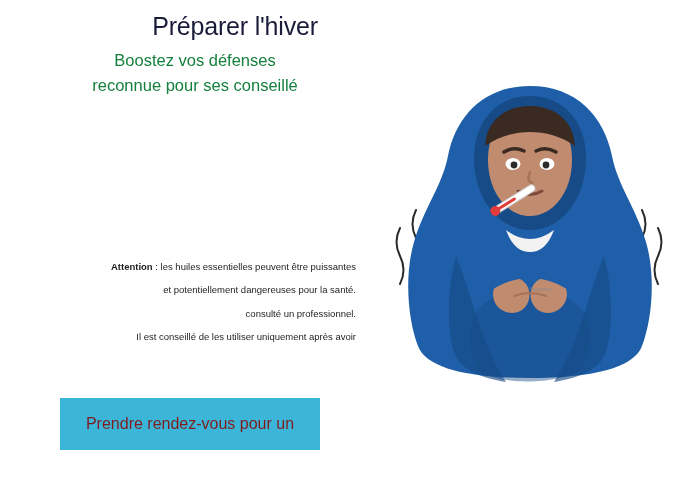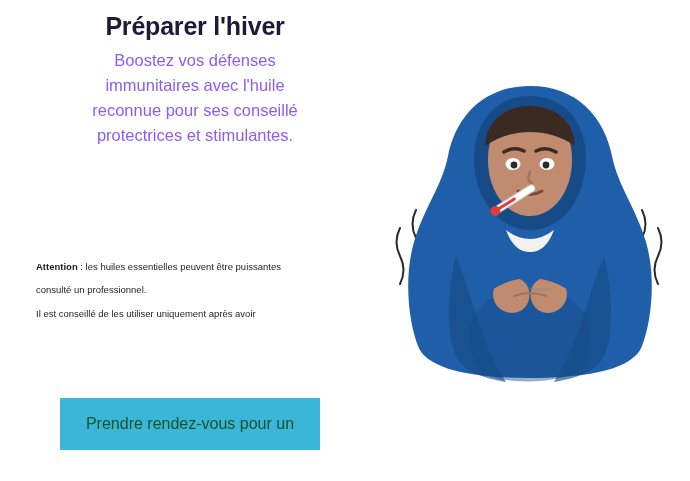--- a/index.html
+++ b/index.html
@@ -26,63 +26,64 @@
     width: 390px;
     height: 481px;
   }
   .title {
     position: absolute;
     top: 12px;
     left: 0;
     width: 390px;
     text-align: center;
     font-size: 25px;
-    font-weight: bold;
+    font-weight: normal;
     color: #1b1b3a;
     letter-spacing: -0.2px;
+    padding-left: 40px;
   }
   .body-text {
     position: absolute;
     top: 48px;
     left: 60px;
     width: 270px;
     text-align: center;
     font-size: 16.5px;
     line-height: 1.52;
-    color: #8b5cf6;
+    color: #15803d;
   }
   .body-text .line {
     display: block;
     white-space: nowrap;
   }
   .warning {
     position: absolute;
     top: 255px;
     left: 36px;
     width: 320px;
-    text-align: left;
+    text-align: right;
     font-size: 9.5px;
     line-height: 2.45;
     color: #1d1d1d;
   }
   .warning .line {
     display: block;
   }
   .warning b {
     font-weight: bold;
   }
   .cta-button {
     position: absolute;
     left: 60px;
     top: 398px;
     width: 260px;
     height: 52px;
     background: #3cb6d8;
     border: none;
-    color: #14532d;
+    color: #7f1d1d;
     font-family: "Liberation Sans", sans-serif;
     font-size: 16px;
     line-height: 1.35;
     text-align: center;
     cursor: pointer;
     padding: 0 6px;
     box-sizing: border-box;
     display: flex;
     align-items: center;
     justify-content: center;
@@ -110,27 +111,26 @@
 <body>
 
 <div class="page">
 
   <div class="left-col">
 
     <div class="title">Préparer l'hiver</div>
 
     <div class="body-text">
       <span class="line">Boostez vos défenses</span>
-      <span class="line">immunitaires avec l'huile</span>
       <span class="line">reconnue pour ses conseillé</span>
-      <span class="line">protectrices et stimulantes.</span>
     </div>
 
     <div class="warning">
       <span class="line"><b>Attention</b><span> : les huiles essentielles peuvent être puissantes</span></span>
+      <span class="line">et potentiellement dangereuses pour la santé.</span>
       <span class="line">consulté un professionnel.</span>
       <span class="line">Il est conseillé de les utiliser uniquement après avoir</span>
     </div>
 
     <button class="cta-button">
       <span>
         <span class="cta-line">Prendre rendez-vous pour un</span>
       </span>
     </button>
 

